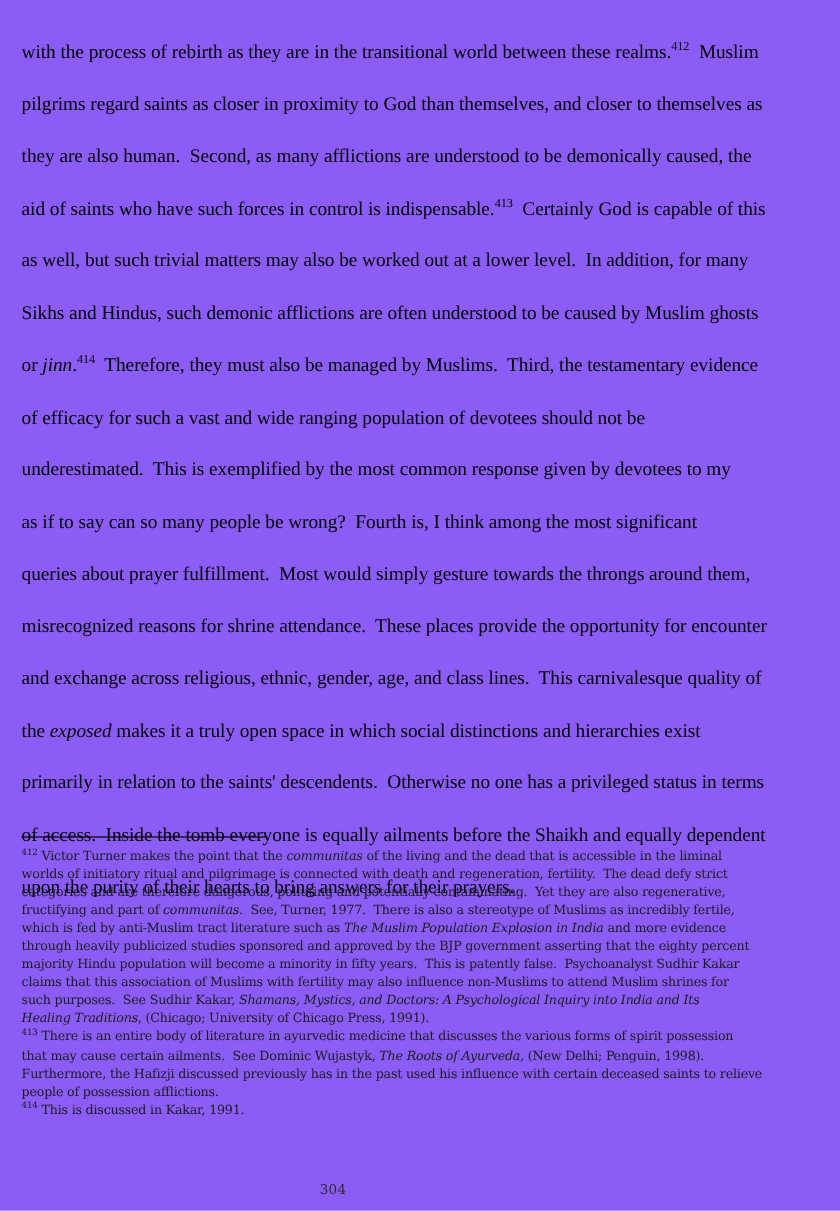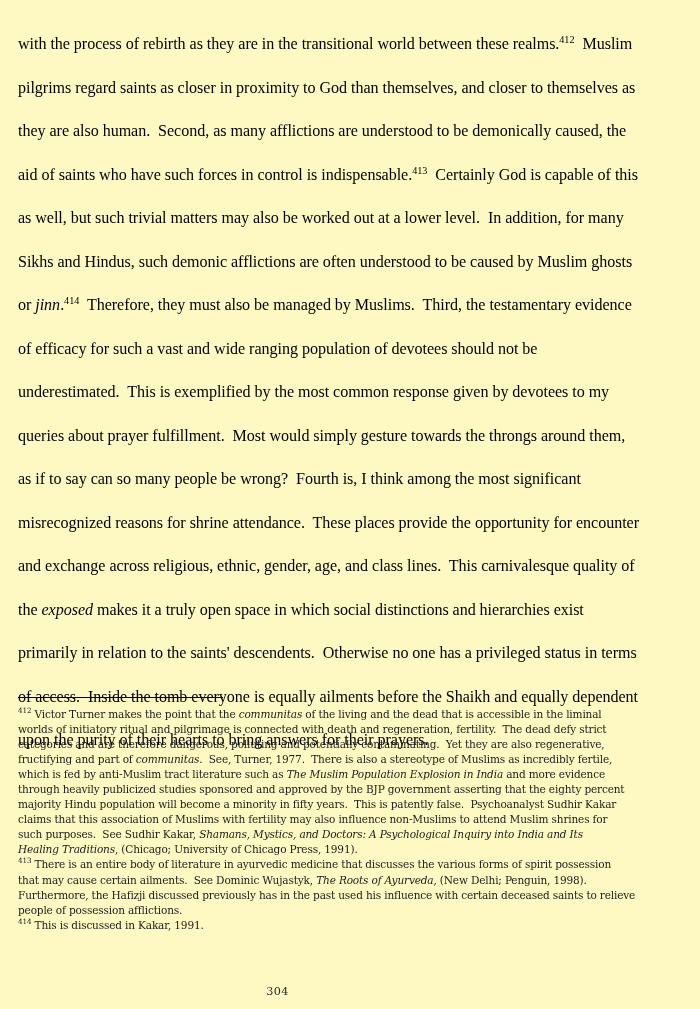--- a/index.html
+++ b/index.html
@@ -4,21 +4,21 @@
 <style>
   html, body {
     margin: 0;
     padding: 0;
     background: #ffffff;
   }
   .page {
     position: relative;
     width: 700px;
     height: 1009px;
-    background: #fef9c3;
+    background: #8b5cf6;
     overflow: hidden;
     box-sizing: border-box;
   }
 
   
   .body-block {
     position: absolute;
     left: 18px;
     top: 22px;
     width: 672px;
@@ -91,22 +91,22 @@
   <div class="body-block">
       <div class="body-line"><span>with the process of rebirth as they are in the transitional world between these realms.</span><sup class="fn">412</sup><span>  Muslim</span></div>
       <div class="body-line"><span>pilgrims regard saints as closer in proximity to God than themselves, and closer to themselves as</span></div>
       <div class="body-line"><span>they are also human.  Second, as many afflictions are understood to be demonically caused, the</span></div>
       <div class="body-line"><span>aid of saints who have such forces in control is indispensable.</span><sup class="fn">413</sup><span>  Certainly God is capable of this</span></div>
       <div class="body-line"><span>as well, but such trivial matters may also be worked out at a lower level.  In addition, for many</span></div>
       <div class="body-line"><span>Sikhs and Hindus, such demonic afflictions are often understood to be caused by Muslim ghosts</span></div>
       <div class="body-line"><span>or </span><i>jinn</i><span>.</span><sup class="fn">414</sup><span>  Therefore, they must also be managed by Muslims.  Third, the testamentary evidence</span></div>
       <div class="body-line"><span>of efficacy for such a vast and wide ranging population of devotees should not be</span></div>
       <div class="body-line"><span>underestimated.  This is exemplified by the most common response given by devotees to my</span></div>
+      <div class="body-line"><span>as if to say can so many people be wrong?  Fourth is, I think among the most significant</span></div>
       <div class="body-line"><span>queries about prayer fulfillment.  Most would simply gesture towards the throngs around them,</span></div>
-      <div class="body-line"><span>as if to say can so many people be wrong?  Fourth is, I think among the most significant</span></div>
       <div class="body-line"><span>misrecognized reasons for shrine attendance.  These places provide the opportunity for encounter</span></div>
       <div class="body-line"><span>and exchange across religious, ethnic, gender, age, and class lines.  This carnivalesque quality of</span></div>
       <div class="body-line"><span>the </span><i>exposed</i><span> makes it a truly open space in which social distinctions and hierarchies exist</span></div>
       <div class="body-line"><span>primarily in relation to the saints' descendents.  Otherwise no one has a privileged status in terms</span></div>
       <div class="body-line"><span>of access.  Inside the tomb everyone is equally ailments before the Shaikh and equally dependent</span></div>
       <div class="body-line"><span>upon the purity of their hearts to bring answers for their prayers.</span></div>
     </div>
 
   <div class="fn-rule"></div>
 

